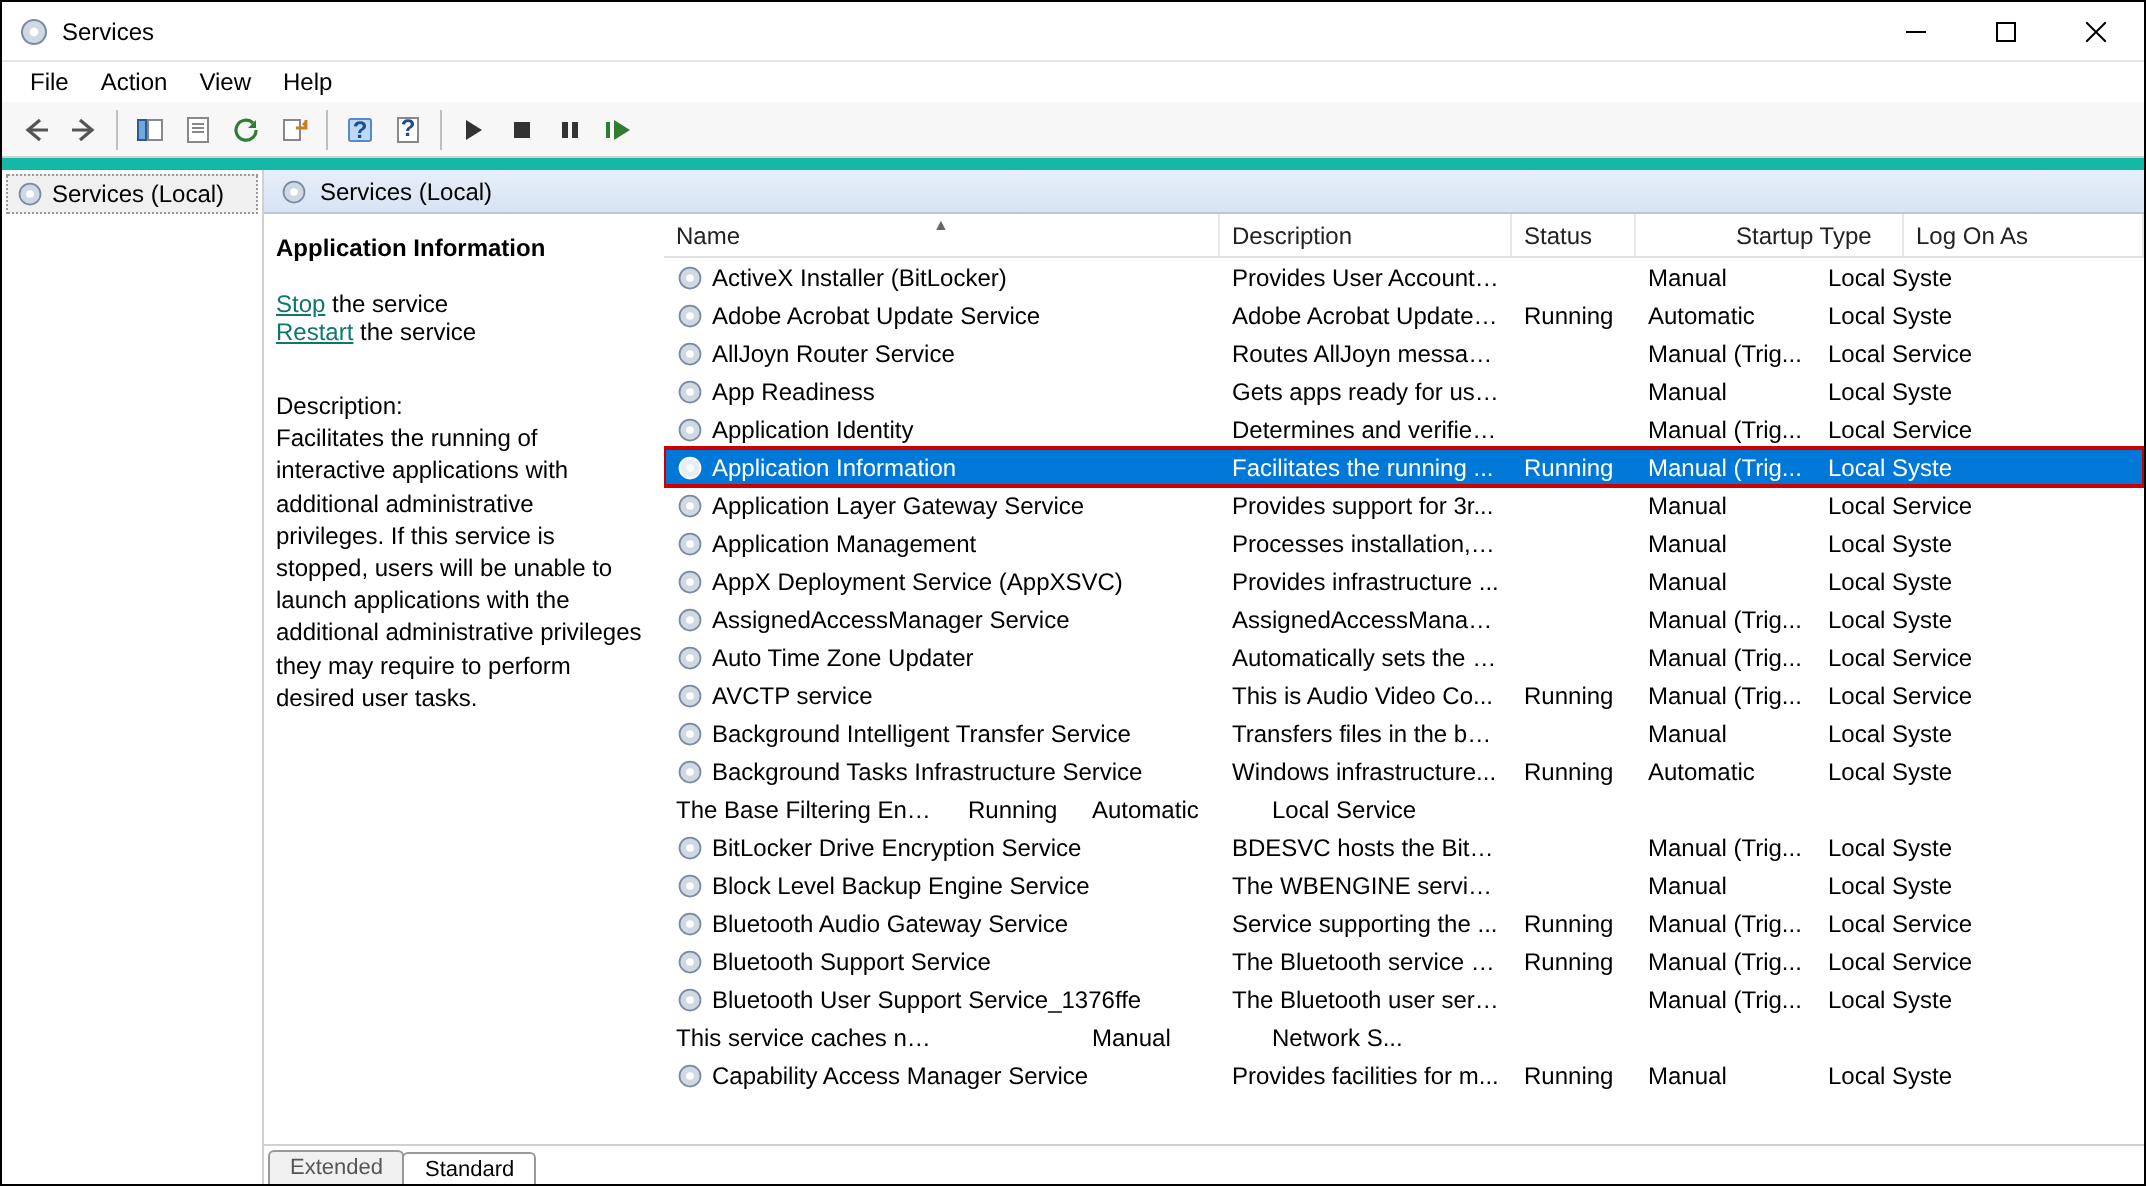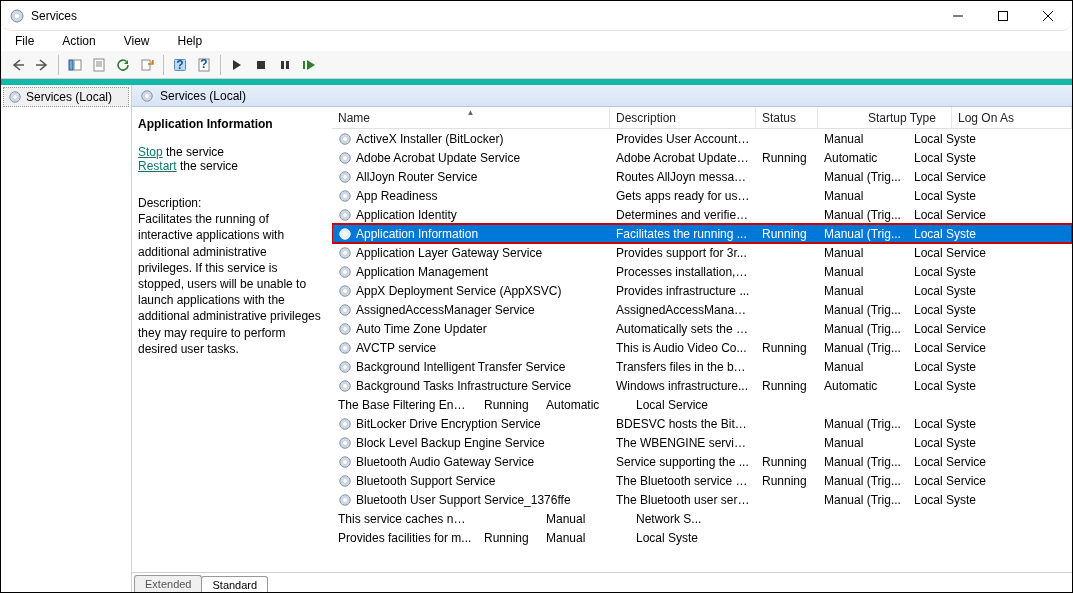--- a/index.html
+++ b/index.html
@@ -1,25 +1,25 @@
 <!DOCTYPE html>
 <html><head>
 <meta charset="utf-8">
 <style>
 * { box-sizing: border-box; margin: 0; padding: 0; font-family: "Segoe UI", Tahoma, sans-serif; font-size: 12px; }
 body { background: #fff; width: 1073px; height: 593px; border: 1px solid #000; display: flex; flex-direction: column; overflow: hidden; }
 
 
-.titlebar { height: 30px; display: flex; align-items: center; padding: 0 2px 0 8px; border-bottom: 1px solid #e5e5e5; border-radius: 10px; }
+.titlebar { height: 30px; display: flex; align-items: center; padding: 0 2px 0 8px; border-bottom: 1px solid #e5e5e5; }
 .titlebar .icon { width: 16px; height: 16px; margin-right: 6px; }
 .titlebar .title { flex: 1; }
 .winbtn { width: 45px; height: 29px; display: flex; align-items: center; justify-content: center; }
 
 
-.menubar { height: 20px; display: flex; align-items: center; padding: 0 6px; gap: 12px; }
+.menubar { height: 20px; display: flex; align-items: center; padding: 0 6px; gap: 0; }
 .menubar .mitem { padding: 2px 8px; }
 
 
 .toolbar { height: 28px; display: flex; align-items: center; padding: 2px 6px; gap: 2px; border-bottom: 1px solid #d0d0d0; background: #f7f7f7; }
 .tbtn { width: 22px; height: 22px; display: flex; align-items: center; justify-content: center; border: 1px solid transparent; }
 .tsep { width: 1px; height: 20px; background: #c0c0c0; margin: 0 3px; }
 
 
 .main { flex: 1; display: flex; border-top: 6px solid #14b8a6; min-height: 0; }
 .left { width: 152px; border-right: 1px solid #d0d0d0; padding: 2px; }
@@ -482,20 +482,27 @@
               <div class="c stty">Manual (Trig...</div>
               <div class="c logn">Local Syste</div>
             </div>
             <div class="row">
               <div class="c desc">This service caches net...</div>
               <div class="c stat"></div>
               <div class="c stty">Manual</div>
               <div class="c logn">Network S...</div>
             </div>
             <div class="row">
+              <div class="c name">
+                <svg class="gear" viewBox="0 0 16 16">
+                  <circle class="outer" cx="8" cy="8" r="6"></circle>
+                  <circle class="inner" cx="8" cy="8" r="2.2"></circle>
+                </svg>
+                <span>Capability Access Manager Service</span>
+              </div>
               <div class="c desc">Provides facilities for m...</div>
               <div class="c stat">Running</div>
               <div class="c stty">Manual</div>
               <div class="c logn">Local Syste</div>
             </div>
           </div>
       </div>
     </div>
 
     <div class="tabs">

